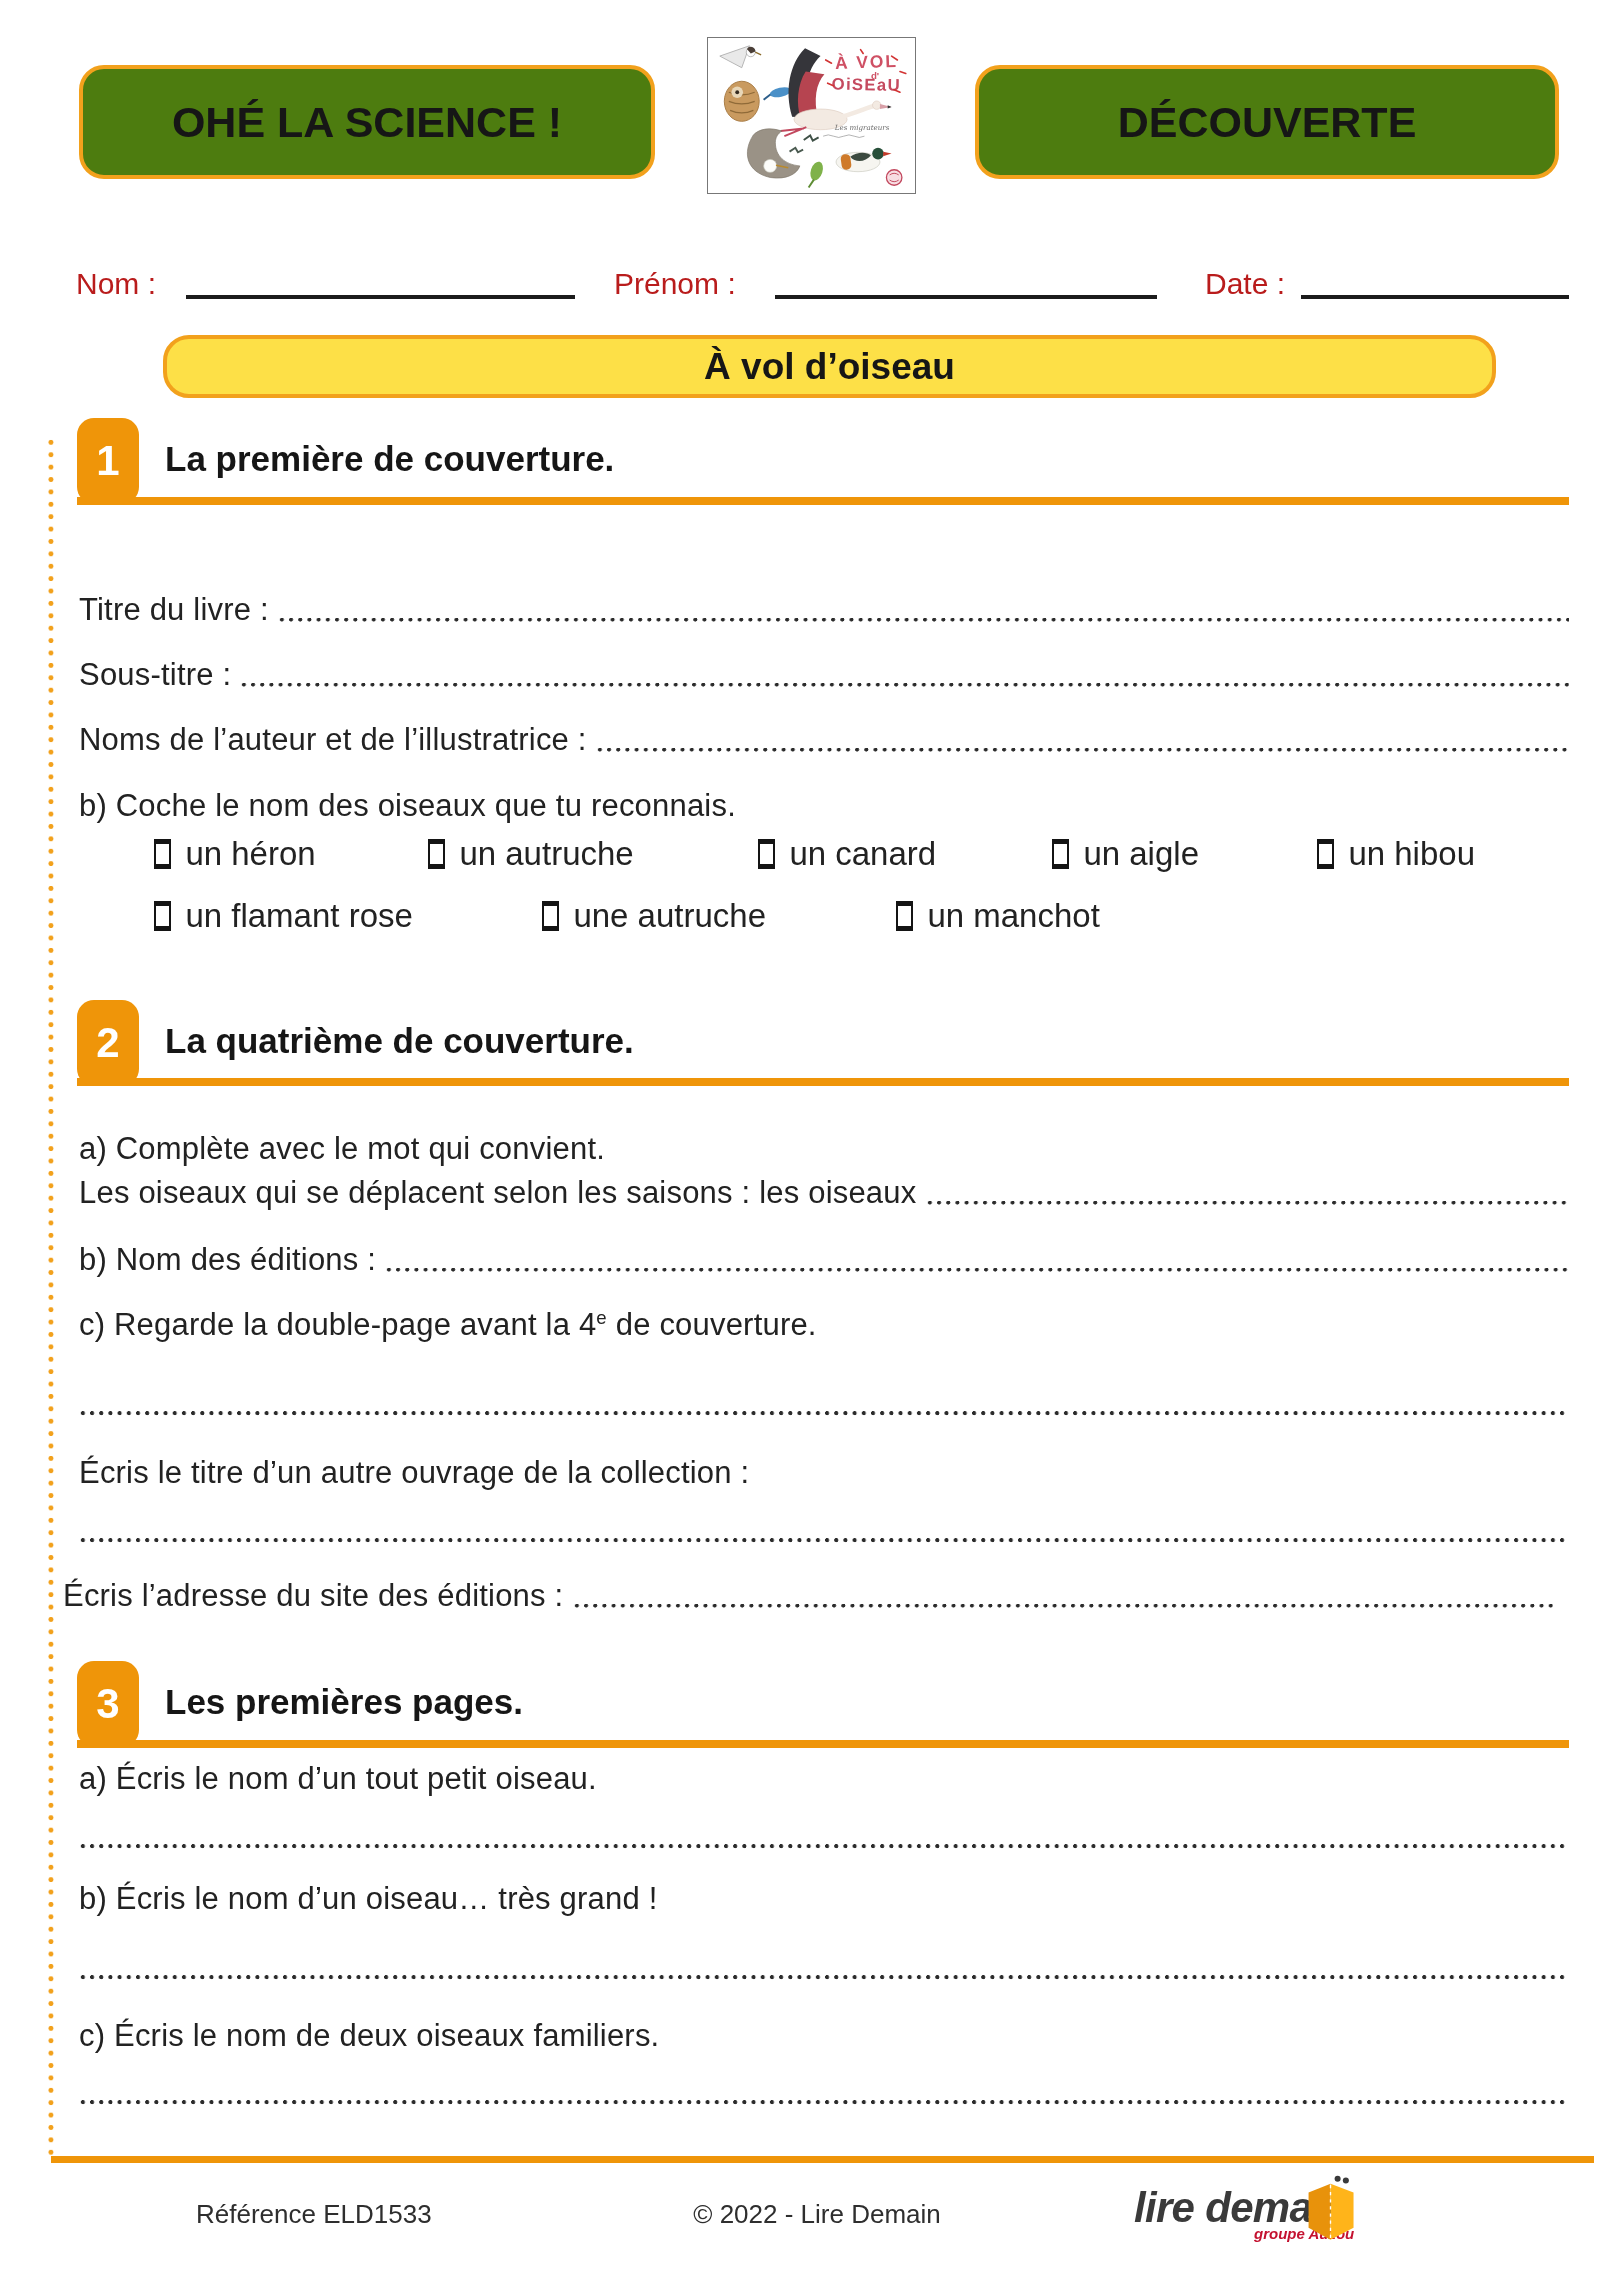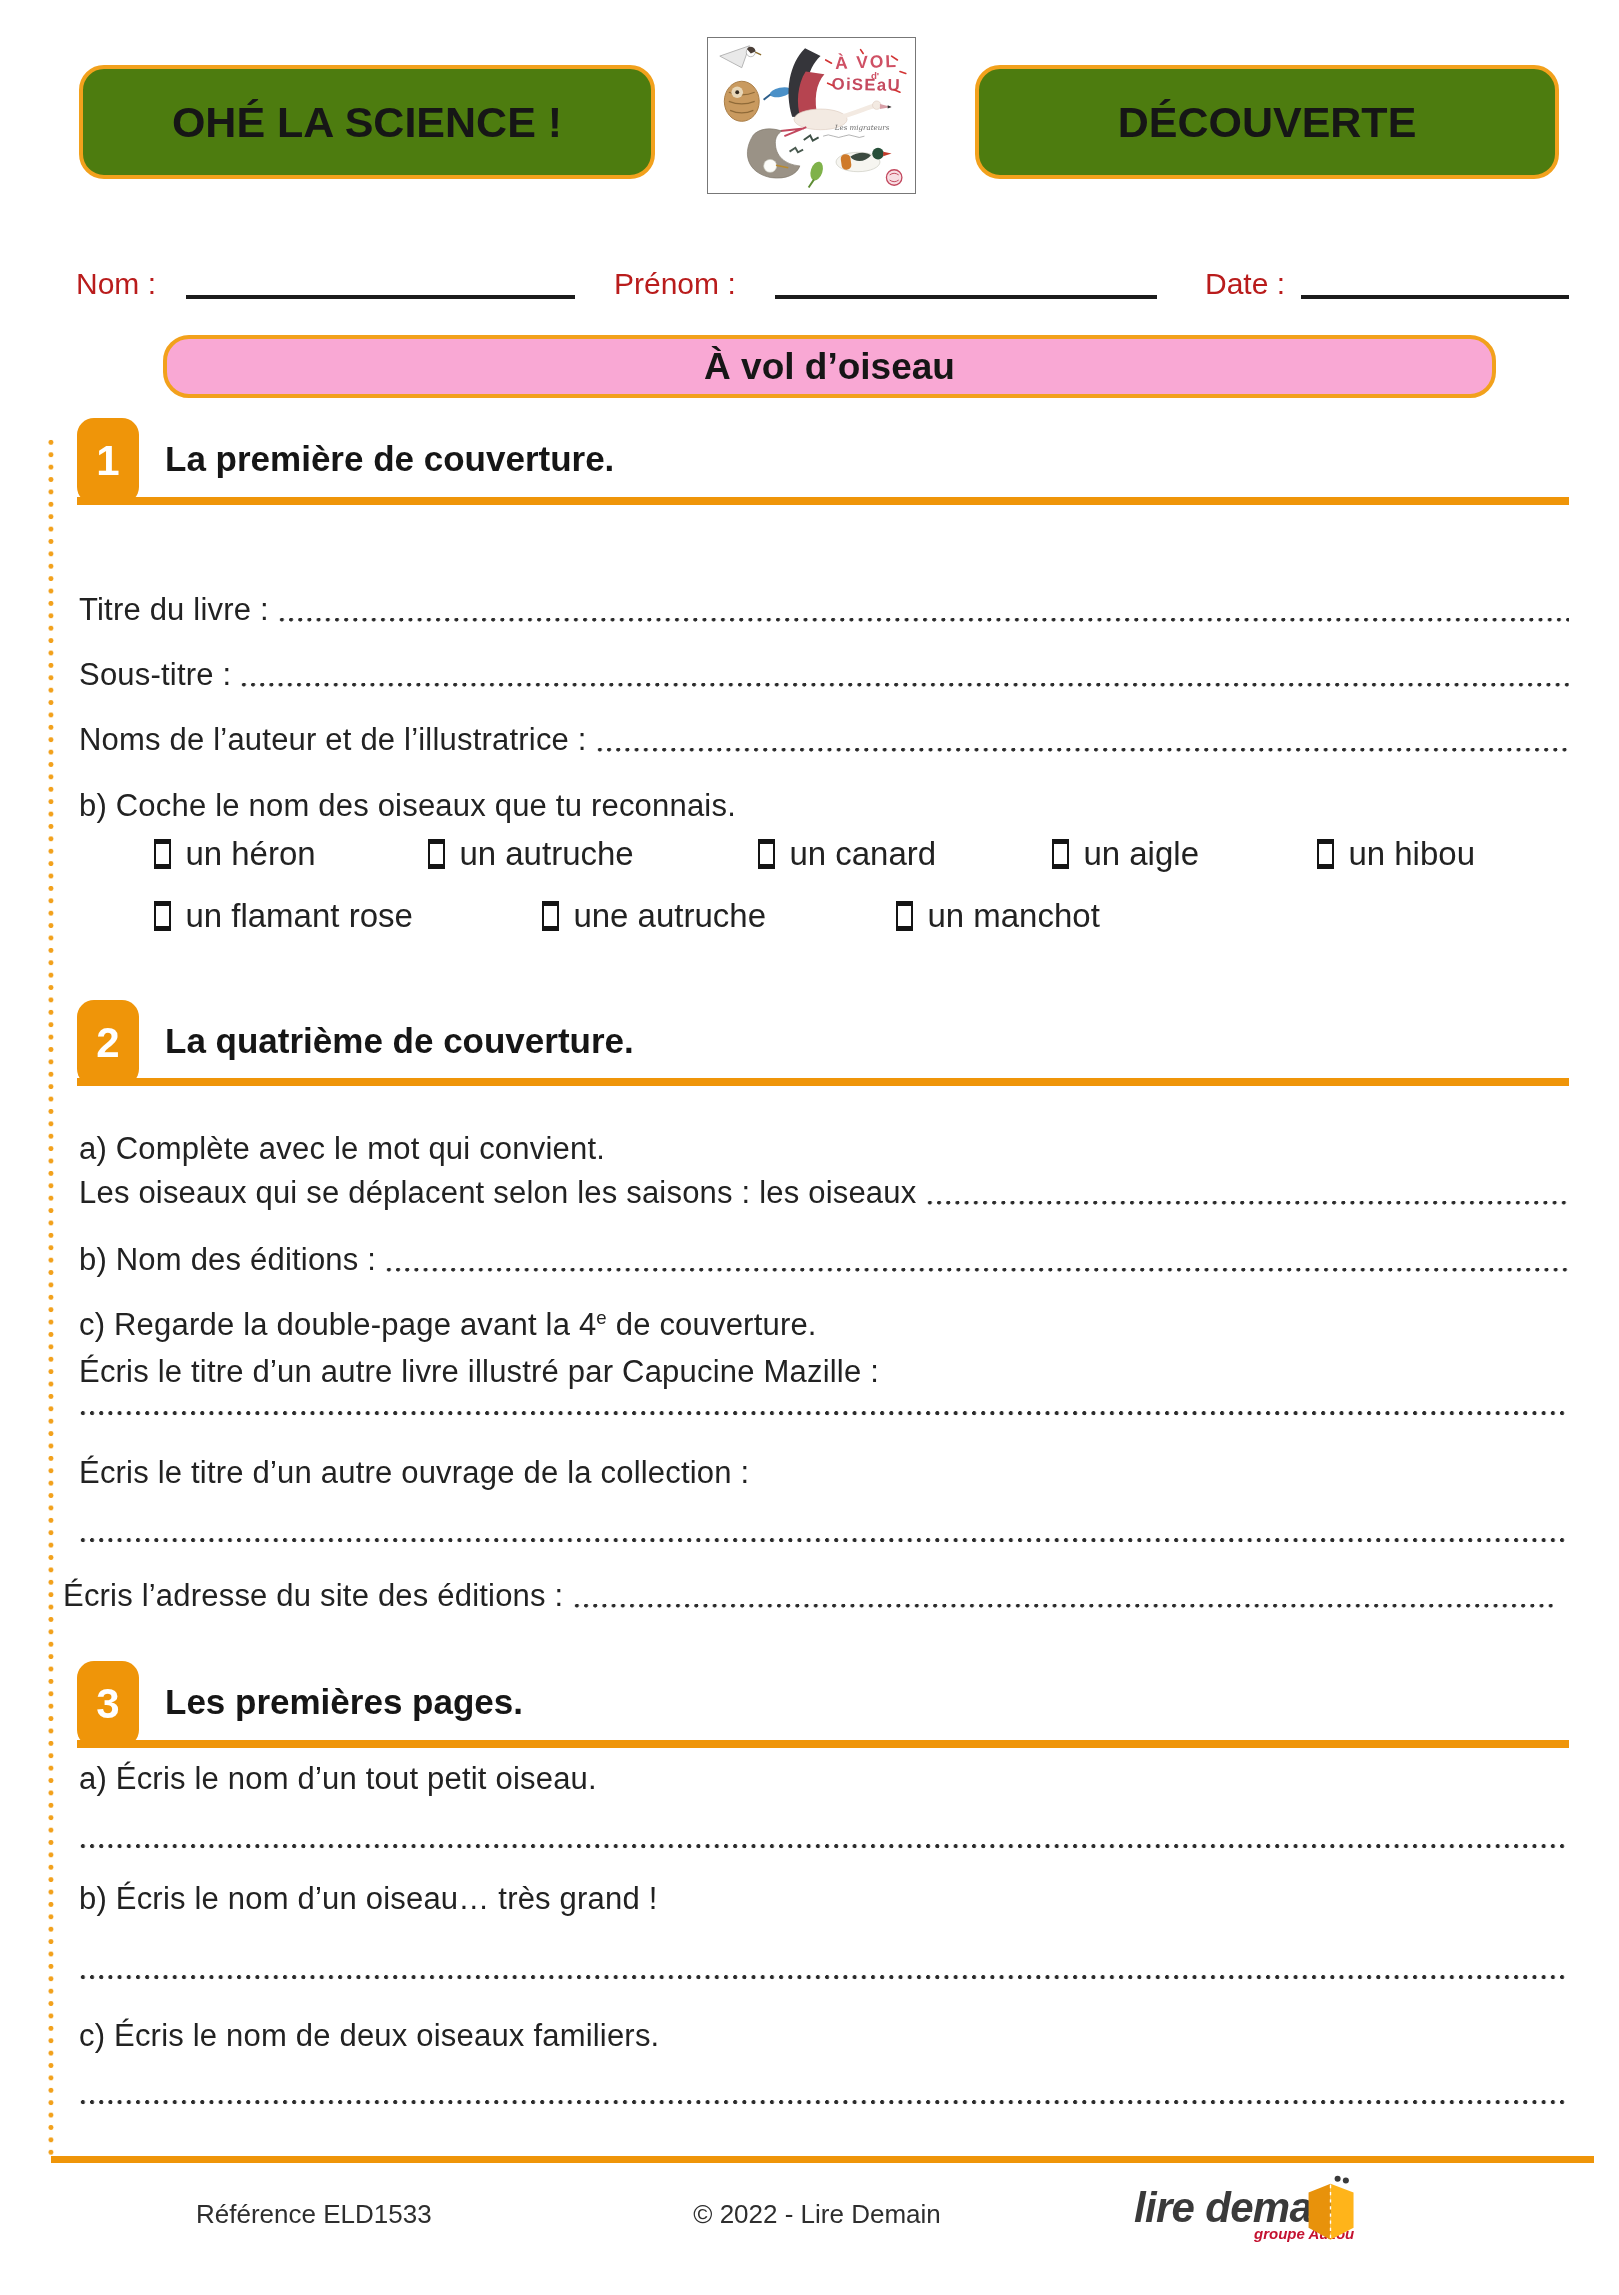--- a/index.html
+++ b/index.html
@@ -37,21 +37,21 @@
   }
   .cover svg{display:block;width:100%;height:100%;}
 
   
   .fieldlabel{font-size:30px;color:#b91c1c;}
   .fill-line{height:3.9px;background:#1c1c1c;}
 
   
   .banner{
     border:4.6px solid var(--orange-border);
-    border-radius:26px;background:#f9a8d4;
+    border-radius:26px;background:#fde047;
     display:flex;align-items:center;justify-content:center;
     font-weight:bold;font-size:37px;color:#161616;
   }
 
   
   .secbar{height:7.8px;background:var(--orange);}
   .secbadge{
     width:62px;height:86px;border-radius:17px;
     background:var(--orange);
     display:flex;align-items:center;justify-content:center;
@@ -273,21 +273,20 @@
 
   <div class="abs leader-row" style="left:79px;top:1242px;width:1490px;">
     <span class="body-line t">b) Nom des éditions :</span>
     <span class="leader"></span>
   </div>
 
   <div class="abs body-line t" style="left:79px;top:1307px;">
     <span>c) Regarde la double-page avant la 4</span><sup>e</sup><span> de couverture.</span>
   </div>
 
-  <div class="abs body-line t" style="left:79px;top:1354px;">Écris le titre d’un autre livre illustré par Capucine Mazille :</div>
   <div class="abs dotline" style="left:79px;top:1409px;width:1490px;"></div>
 
   <div class="abs body-line t" style="left:79px;top:1455px;">Écris le titre d’un autre ouvrage de la collection :</div>
   <div class="abs dotline" style="left:79px;top:1536px;width:1490px;"></div>
 
   <div class="abs leader-row" style="left:63px;top:1578px;width:1490px;">
     <span class="body-line t">Écris l’adresse du site des éditions :</span>
     <span class="leader"></span>
   </div>
 

